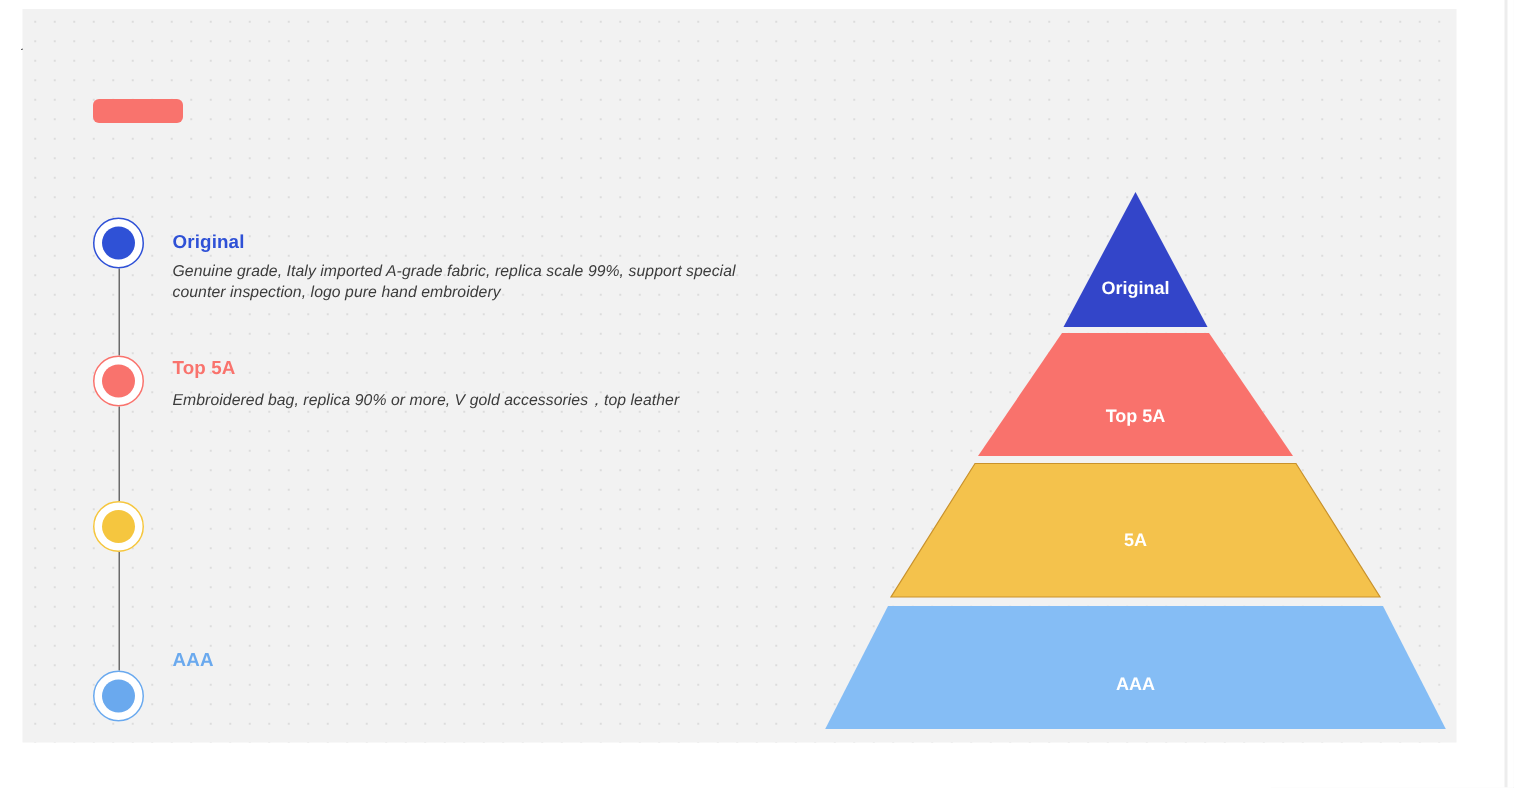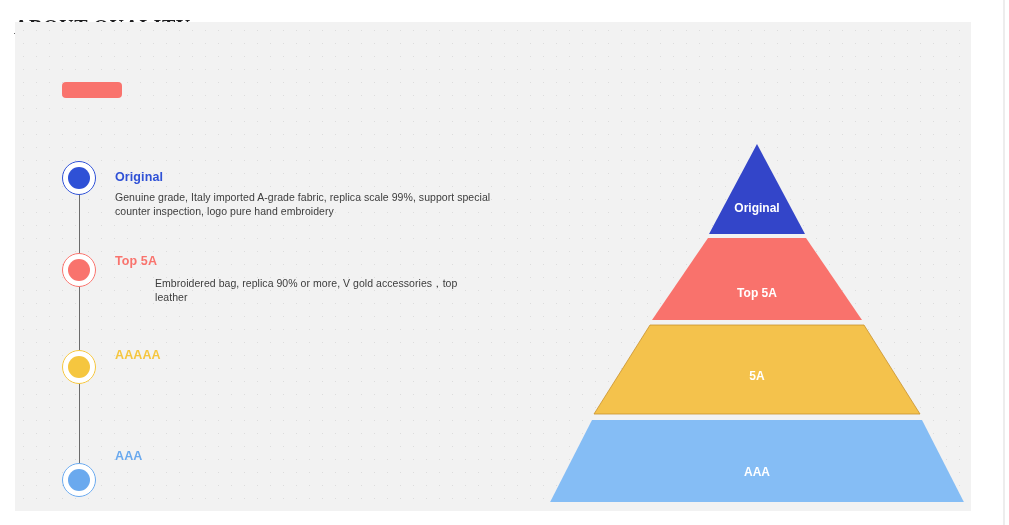--- a/index.html
+++ b/index.html
@@ -14,21 +14,21 @@
   
   .page-title {
     position: absolute; left: 14px; top: 16px;
     font-size: 20px; font-weight: bold; letter-spacing: 0.6px;
     color: #1d1d1f; line-height: 22px;
     font-family: Liberation Serif, serif;
   }
 
   
   .panel {
-    position: absolute; left: 15px; top: 22px;
+    position: absolute; left: 15px; top: 6px;
     width: 956px; height: 489px;
     background-color: #f2f2f2;
     background-image: radial-gradient(#dcdcdc 0.9px, transparent 1px);
     background-size: 13px 13px;
     background-position: 2px 2px;
     overflow: hidden;
   }
 
   
   .accent-bar {
@@ -61,33 +61,34 @@
   }
 
   .tl-body { position: absolute; left: 100px; width: 390px; }
   .tl-title {
     font-size: 12.5px; font-weight: bold; line-height: 16px;
     margin-bottom: 6px; letter-spacing: 0.1px;
   }
   .tl-desc {
     font-size: 10.5px; line-height: 13.5px; color: #3c3c3c;
     letter-spacing: 0.05px;
+    font-style: italic;
   }
 
   
   #tl-0 .tl-marker { top: 139px; }
   #tl-0 .tl-body   { top: 147px; }
   #tl-1 .tl-marker { top: 231px; }
   #tl-1 .tl-body   { top: 231px; width: 360px; }
   #tl-2 .tl-marker { top: 328px; }
   #tl-2 .tl-body   { top: 325px; width: 370px; }
   #tl-3 .tl-marker { top: 441px; }
   #tl-3 .tl-body   { top: 426px; width: 370px; }
 
-  #tl-1 .tl-desc, #tl-2 .tl-desc, #tl-3 .tl-desc { margin-top: 8px; margin-left: 40px; }
+  #tl-1 .tl-desc, #tl-2 .tl-desc, #tl-3 .tl-desc { margin-top: 8px; }
   #tl-1 .tl-title, #tl-2 .tl-title, #tl-3 .tl-title { margin-bottom: 0; }
 
   
   .pyramid { position: absolute; left: 490px; top: 80px; width: 470px; height: 400px; }
   .pyramid svg { display: block; }
   .pyr-label {
     fill: #ffffff; font-family: "Liberation Sans", sans-serif;
     font-size: 12px; font-weight: bold; text-anchor: middle;
   }
 
@@ -132,21 +133,20 @@
           <div class="tl-desc">Embroidered bag, replica 90% or more, V gold accessories，top leather</div>
         </div>
       </div>
 
       <div class="tl-item" id="tl-2">
         <div class="tl-marker" style="color:#f5c63f">
           <div class="ring"></div>
           <div class="dot"></div>
         </div>
         <div class="tl-body">
-          <div class="tl-title" style="color:#f5c63f">AAAAA</div>
         </div>
       </div>
 
       <div class="tl-item" id="tl-3">
         <div class="tl-marker" style="color:#6aa9ee">
           <div class="ring"></div>
           <div class="dot"></div>
         </div>
         <div class="tl-body">
           <div class="tl-title" style="color:#6aa9ee">AAA</div>

